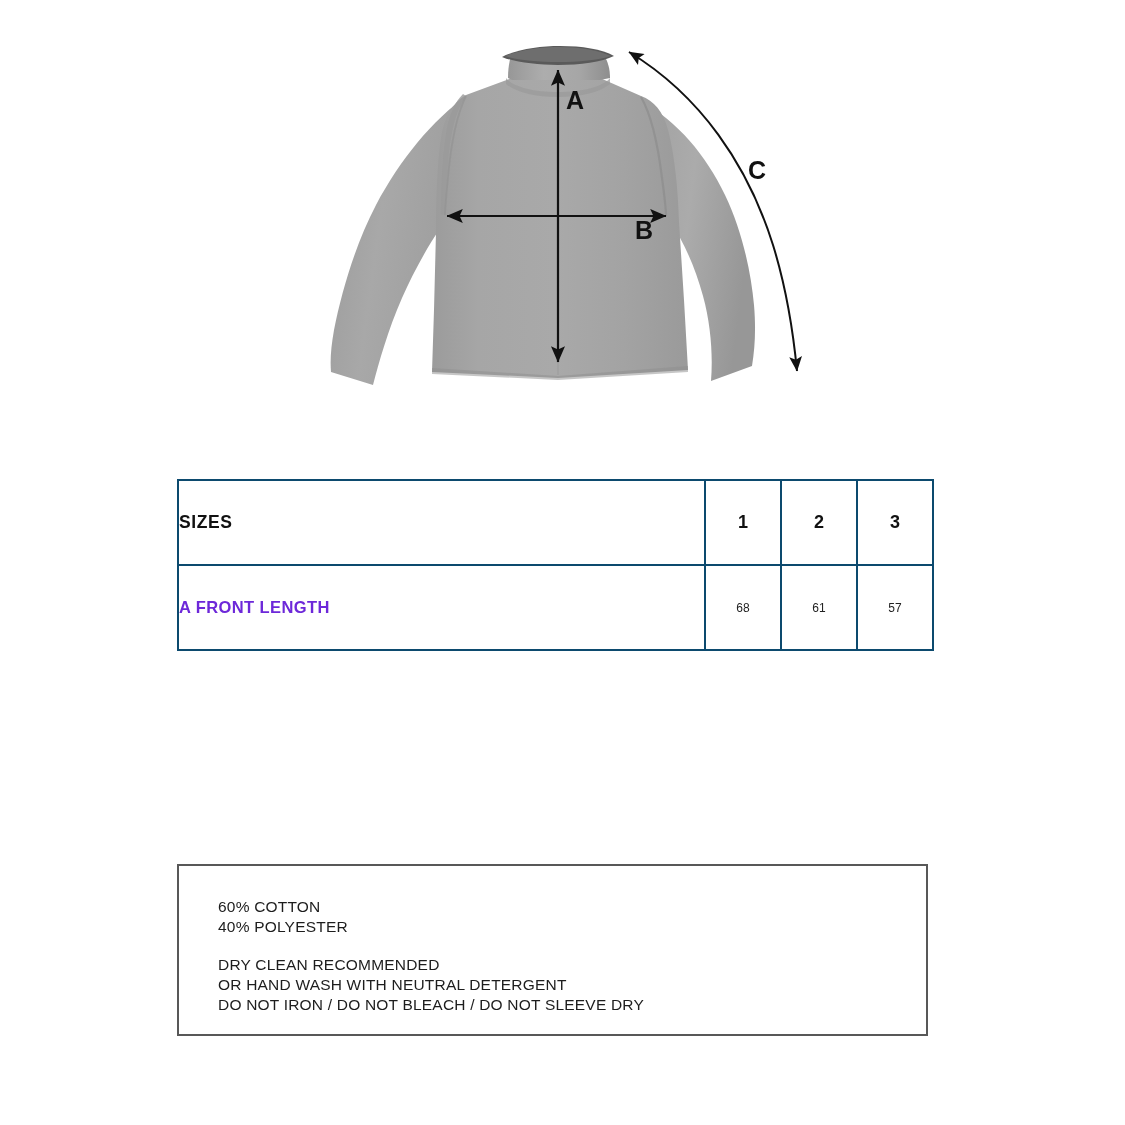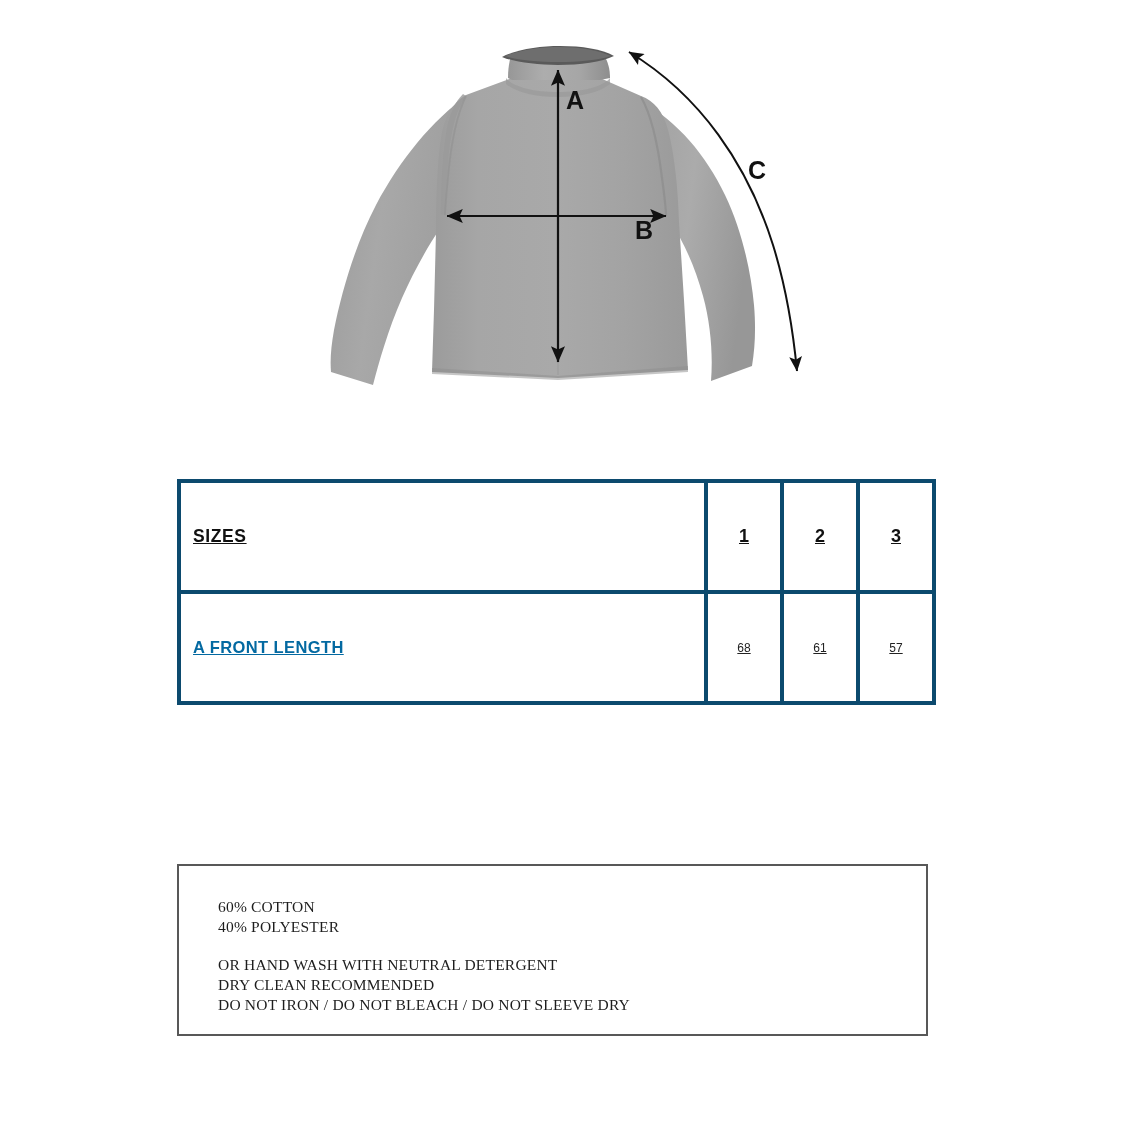--- a/index.html
+++ b/index.html
@@ -50,32 +50,31 @@
     top: 479px;
     width: 755px;
   }
   table.size-table {
     border-collapse: collapse;
     width: 755px;
     table-layout: fixed;
   }
   table.size-table td,
   table.size-table th {
-    border: 4px solid #0c4a6e;
-    padding: 12px;
+    border: 2px solid #0c4a6e;
+    padding: 0;
     margin: 0;
-    text-decoration: underline;
   }
   .cell-label {
     text-align: left;
     font-weight: bold;
     font-size: 16.5px;
     letter-spacing: 0.4px;
     padding-left: 38px;
-    color: #0369a1;
+    color: #6d28d9;
     height: 83px;
     vertical-align: middle;
   }
   .cell-head-label {
     text-align: left;
     font-weight: bold;
     font-size: 17.5px;
     letter-spacing: 0.6px;
     padding-left: 38px;
     color: #111111;
@@ -111,21 +110,21 @@
   #info-text {
     position: absolute;
     left: 39px;
     top: 31px;
     font-size: 15.5px;
     line-height: 20px;
     color: #1d1d1d;
     letter-spacing: 0.2px;
   }
   #info-text .blank-line { height: 18px; }
-  #info-text div { white-space: pre; font-family: Liberation Serif, serif; }
+  #info-text div { white-space: pre; }
 </style>
 </head>
 <body>
 
 <div id="garment-diagram">
 
   <svg id="garment-svg" width="1125" height="430" viewBox="0 0 1125 430">
     <defs>
       <linearGradient id="bodyGrad" x1="0" y1="0" x2="1" y2="0">
         <stop offset="0%" stop-color="#9b9b9b"></stop>
@@ -278,17 +277,17 @@
     </tbody>
   </table>
 
 </div>
 
 <div id="info-box">
   <div id="info-text">
     <div>60% COTTON</div>
     <div>40% POLYESTER</div>
     <div class="blank-line"></div>
+    <div>DRY CLEAN RECOMMENDED</div>
     <div>OR HAND WASH WITH NEUTRAL DETERGENT</div>
-    <div>DRY CLEAN RECOMMENDED</div>
     <div>DO NOT IRON / DO NOT BLEACH / DO NOT SLEEVE DRY</div>
   </div>
 </div>
 
 </body></html>

